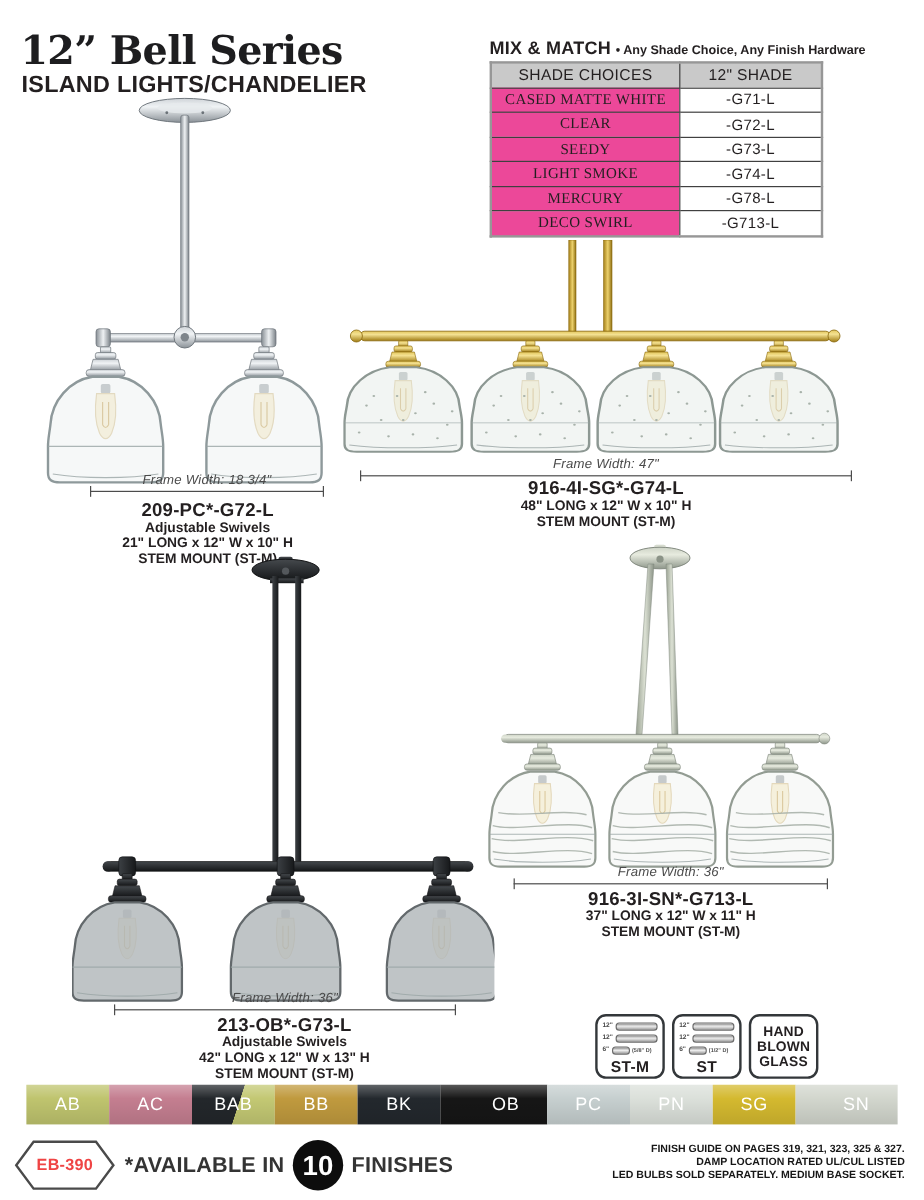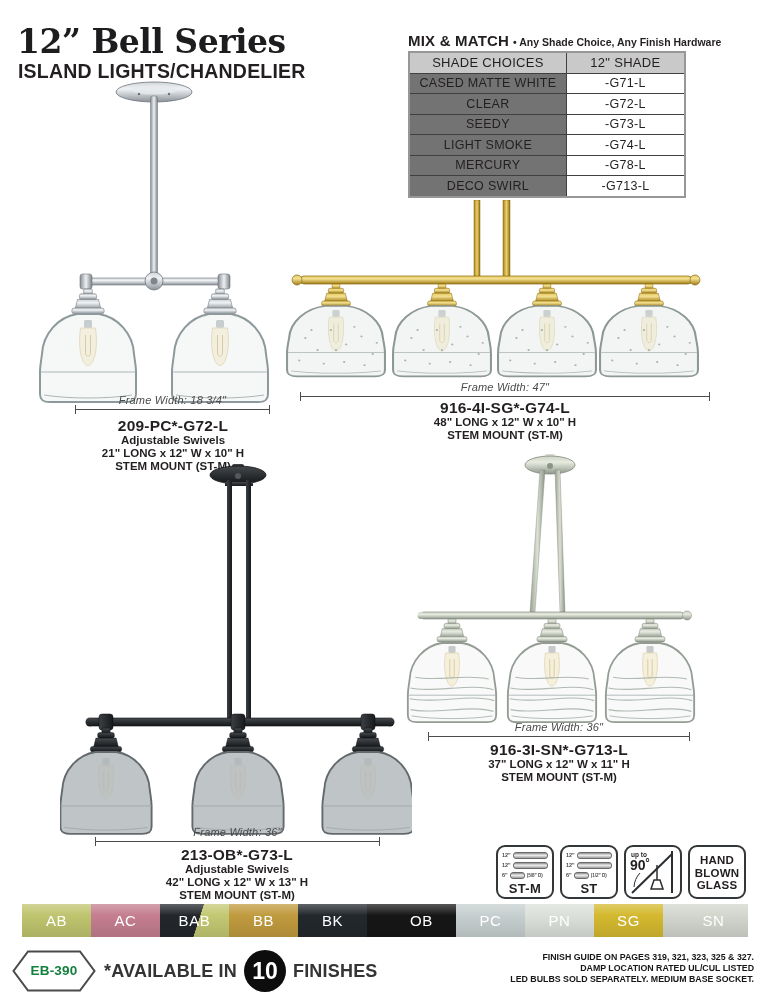--- a/index.html
+++ b/index.html
@@ -12,21 +12,21 @@
             letter-spacing:0.2px;color:#231f20;}
   
   .mixmatch{position:absolute;left:408px;top:32px;width:278px;}
   .mm-head{font-size:0;white-space:nowrap;margin-bottom:2px;}
   .mm-title{font-size:15px;font-weight:bold;letter-spacing:0.2px;}
   .mm-tag{font-size:10.5px;font-weight:bold;margin-left:4px;}
   table.shade{border-collapse:collapse;width:100%;border:2px solid #979797;}
   table.shade td,table.shade th{border:1px solid #404040;font-weight:normal;
      font-size:12.5px;text-align:center;height:19.5px;padding:0 2px;letter-spacing:0.3px;}
   table.shade th{background:#c9c9c9;font-size:13px;}
-  table.shade td.c1{background:#737373;width:57%;}
+  table.shade td.c1{background:#ec4899;width:57%;font-family:Liberation Serif, serif;}
   table.shade td.c2{background:#ffffff;}
   
   .fix{position:absolute;}
   .glass-clear{fill:#eef3f3;fill-opacity:.55;stroke:#8e999b;stroke-width:2;}
   .glass-seedy{fill:#eaefec;fill-opacity:.62;stroke:#8d9893;stroke-width:2;}
   .glass-smoke{fill:#b4babc;fill-opacity:.85;stroke:#63696c;stroke-width:2;}
   .glass-swirl{fill:#f1f4f1;fill-opacity:.5;stroke:#939c93;stroke-width:2;}
   .glass-line{fill:none;stroke:#9aa5a5;stroke-width:1;opacity:.8;}
   
   .dimwrap{position:absolute;text-align:center;}
@@ -55,21 +55,21 @@
   
   .swatches{position:absolute;left:22px;top:904px;width:726px;height:33px;display:flex;}
   .swatch{flex:1;position:relative;}
   .swatch::before{content:"";position:absolute;inset:0;
      background:linear-gradient(180deg,rgba(255,255,255,.28),rgba(255,255,255,0) 35%,rgba(0,0,0,.10));}
   .swatch span{position:relative;display:block;text-align:center;line-height:33px;
      color:#fff;font-weight:normal;font-size:15px;letter-spacing:0.6px;}
   
   .hexwrap{position:absolute;left:12px;top:950px;width:84px;height:42px;}
   .hexwrap span{position:absolute;inset:0;text-align:center;line-height:42px;
-     font-weight:bold;font-size:13.5px;color:#15803d;letter-spacing:0.2px;}
+     font-weight:bold;font-size:13.5px;color:#ef4444;letter-spacing:0.2px;}
   .avail{position:absolute;left:104px;top:950px;height:42px;display:flex;align-items:center;gap:7px;}
   .avail-txt{font-weight:bold;font-size:18px;letter-spacing:0.2px;color:#343434;}
   .avail-circle{width:42px;height:42px;border-radius:50%;background:#0d0d0d;color:#fff;
      font-weight:bold;font-size:23px;text-align:center;line-height:42px;}
   .finenotes{position:absolute;right:16px;top:952px;text-align:right;
      font-size:8.8px;font-weight:bold;line-height:10.8px;color:#161616;letter-spacing:0;}
 </style>
 </head>
 <body>
 
@@ -368,31 +368,20 @@
           <span class="rod-num">12"</span>
           <span class="rod"></span>
         </div>
       <div class="rod-row">
           <span class="rod-num">6"</span>
           <span class="rod short"></span>
           <span class="rod-note">(1/2" D)</span>
         </div>
       <div class="spec-label">ST</div>
     </div>
-    <div class="spec-box">
-      <svg width="54" height="50" viewBox="0 0 54 50" style="position:absolute;left:0;top:0">
-        <line x1="46" y1="4" x2="46" y2="46" stroke="#2b2e31" stroke-width="2"></line>
-        <line x1="6" y1="46" x2="46" y2="7" stroke="#2b2e31" stroke-width="2"></line>
-        <line x1="31" y1="18" x2="31" y2="33" stroke="#2b2e31" stroke-width="1.5"></line>
-        <path d="M25,42 L37,42 L34,33 L28,33 Z" fill="#fff" stroke="#2b2e31" stroke-width="1.5"></path>
-        <path d="M8,40 A 22 22 0 0 1 14,26" fill="none" stroke="#2b2e31" stroke-width="1"></path>
-      </svg>
-      <div class="angle-upto">up to</div>
-      <div class="angle-deg">90˚</div>
-    </div>
     <div class="spec-box glass-box">
       <div>HAND</div>
       <div>BLOWN</div>
       <div>GLASS</div>
     </div>
   </div>
 
   <div class="swatches">
       <div class="swatch" style="background: rgb(191, 196, 110);">
         <span>AB</span>

